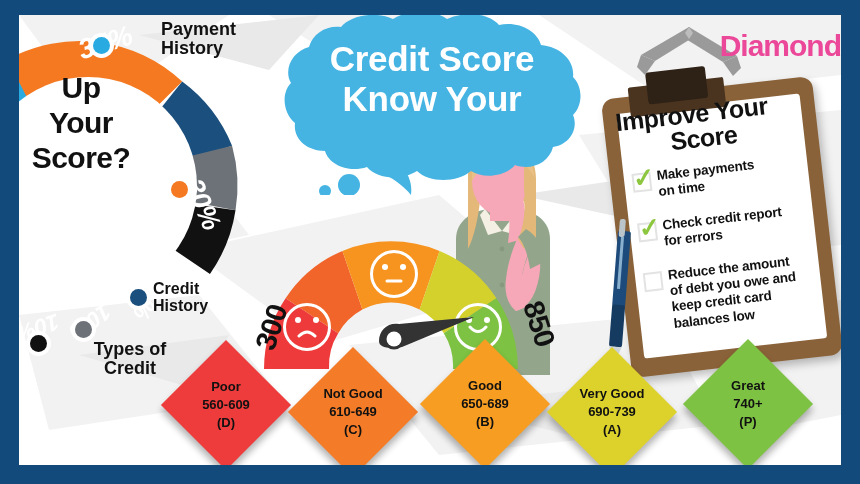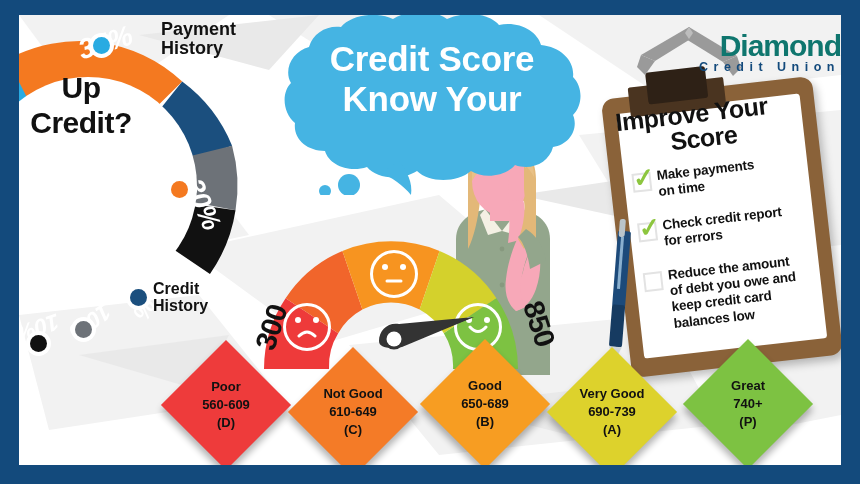--- a/index.html
+++ b/index.html
@@ -42,21 +42,21 @@
   #clip-title{position:absolute;left:12px;top:12px;width:172px;color:#111;font-weight:bold;
     font-size:25px;line-height:1.0;letter-spacing:-.5px;}
   .ckrow{position:absolute;display:flex;align-items:flex-start;gap:6px;}
   .ckbox{flex:none;width:15px;height:15px;border:2px solid #e3e3e3;background:#fff;margin-top:3px;position:relative;}
   .ckmark{position:absolute;left:-1px;top:-10px;color:#8DC63F;font-size:26px;font-weight:bold;line-height:1;}
   .cktxt{color:#111;font-weight:bold;font-size:13.5px;line-height:1.2;letter-spacing:-.2px;}
   #pen{position:absolute;left:-12px;top:118px;width:19px;height:145px;transform:rotate(11deg);}
 
   
   #logo{position:absolute;left:612px;top:4px;width:210px;height:66px;}
-  #logo-d{position:absolute;right:0;top:10px;color:#0f766e;font-weight:bold;font-size:30px;letter-spacing:-1px;text-align:center;}
+  #logo-d{position:absolute;right:0;top:10px;color:#ec4899;font-weight:bold;font-size:30px;letter-spacing:-1px;text-align:center;}
   #logo-cu{position:absolute;right:1px;top:41px;color:#134A7C;font-weight:bold;font-size:12.5px;letter-spacing:5.5px;}
 
   
   .dia{position:absolute;width:92px;height:92px;transform:rotate(45deg);
        box-shadow:4px 4px 7px rgba(0,0,0,.3);}
   .dia-in{transform:rotate(-45deg);width:92px;height:92px;display:flex;flex-direction:column;
       align-items:center;justify-content:center;}
   .dia-in span{display:block;color:#111;font-weight:bold;font-size:13px;line-height:1.38;white-space:nowrap;}
 
   
@@ -113,24 +113,28 @@
     <div class="dot" style="left:111px;top:274px;width:17px;height:17px;background:#1B4F7E;"></div>
     <div class="dot" style="left:56px;top:306px;width:17px;height:17px;background:#6D7278;"></div>
     <div class="dot" style="left:11px;top:320px;width:17px;height:17px;background:#111111;"></div>
 
     <div class="lbl" style="left:98px;top:5px;font-size:18px;width:96px;margin-left:44px;">
       <span>Payment History</span>
     </div>
     <div class="lbl" style="left:134px;top:265px;font-size:16px;width:94px;">
       <span>Credit History</span>
     </div>
+    <div class="lbl" style="left:68px;top:325px;font-size:18px;width:86px;text-align:center;">
+      <span>Types of Credit</span>
+    </div>
 
     <div id="headline">
       <span>Up</span>
-      <span>Credit?</span>
+      <span>Your</span>
+      <span>Score?</span>
     </div>
 
     <svg id="person" viewBox="0 0 128 232">
 
       <path d="M18 96 C18 78 34 68 50 66 L80 66 C97 68 112 78 112 96 L112 232 L18 232 Z" fill="#93A68C"></path>
 
       <path d="M47 66 L64 88 L50 92 L42 72 Z" fill="#F4F0E4"></path>
       <path d="M81 66 L64 88 L78 92 L86 72 Z" fill="#F4F0E4"></path>
 
       <circle cx="64" cy="106" r="2.4" fill="#87997F"></circle>
@@ -274,21 +278,20 @@
           <polygon points="58,4 66,12 24,38 10,32"></polygon>
           <polygon points="58,4 50,13 92,39 106,33"></polygon>
           <polygon points="10,32 24,38 14,52 6,44"></polygon>
           <polygon points="106,33 92,39 102,53 110,45"></polygon>
         </g>
         <g fill="#bdbdbd">
           <polygon points="58,4 62,10 58,16 54,10"></polygon>
         </g>
       </svg>
       <div id="logo-d">Diamond</div>
-      <div id="logo-cu">Credit Union</div>
     </div>
 
     <div class="dia" style="left:161px;top:344px;background:#EE3B3B;">
       <div class="dia-in">
         <span>Poor</span>
         <span>560-609</span>
         <span>(D)</span>
       </div>
     </div>
     <div class="dia" style="left:288px;top:351px;background:#F47B27;">

